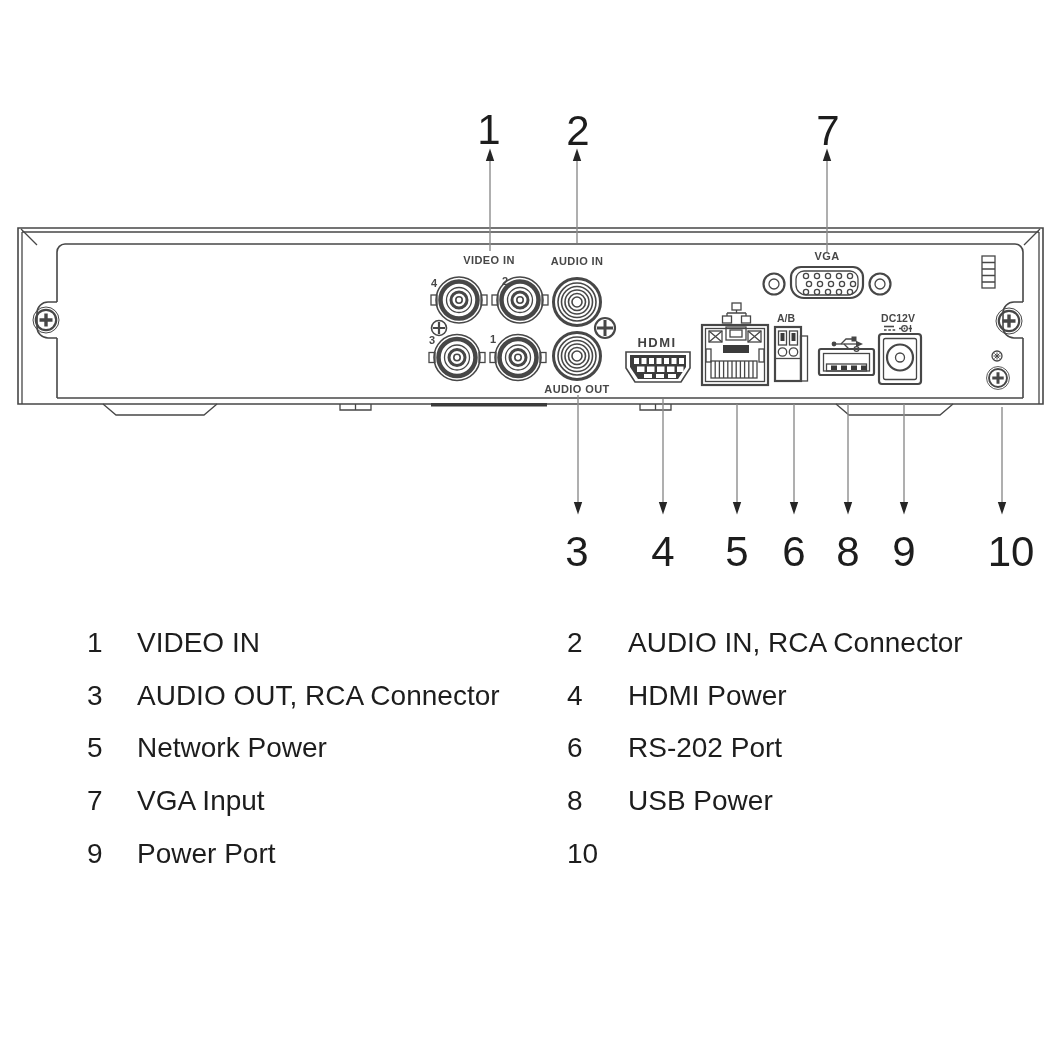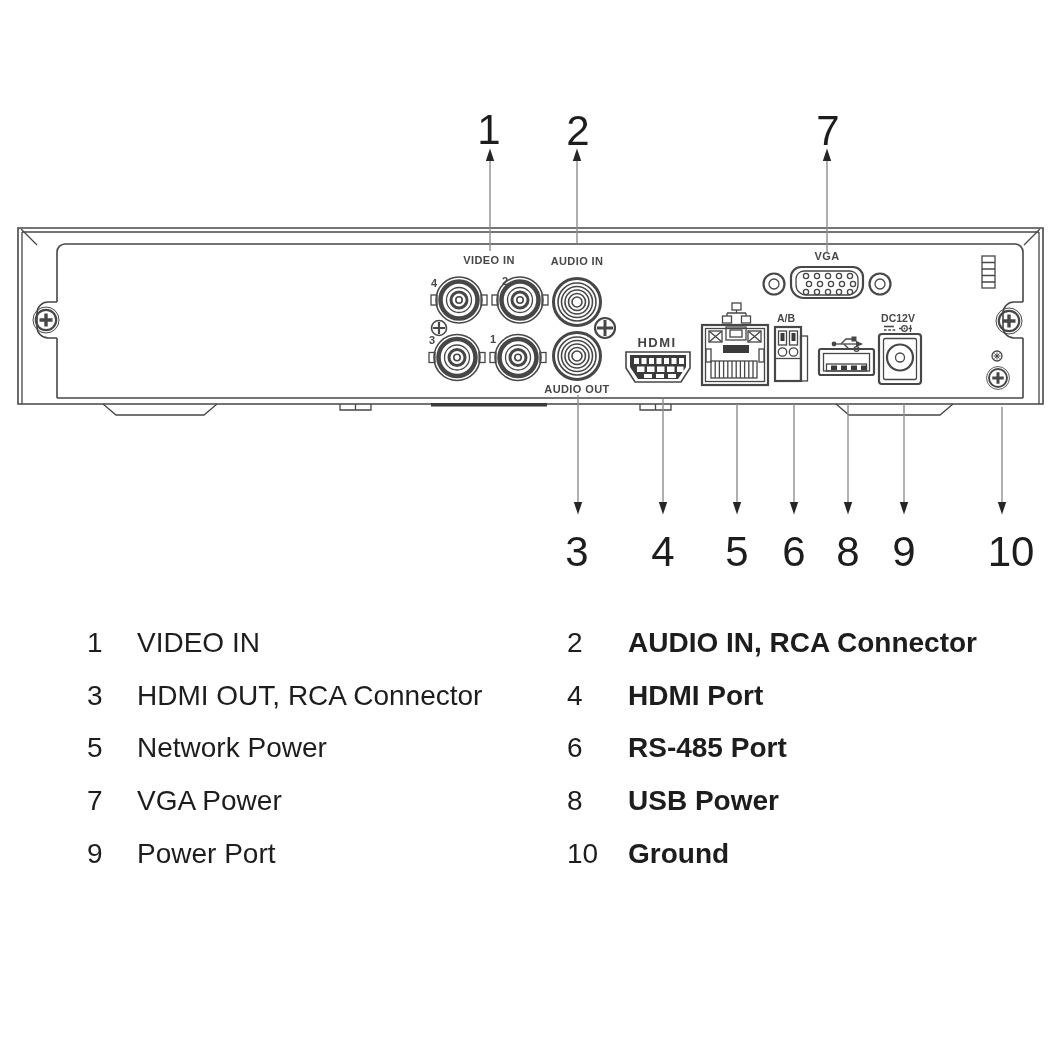--- a/index.html
+++ b/index.html
@@ -16,21 +16,21 @@
   .callout-num{font-family:"Liberation Sans",sans-serif;font-size:42px;fill:#1d1d1d;text-anchor:middle;}
   .plabel{font-family:"Liberation Sans",sans-serif;font-size:11px;font-weight:bold;fill:#474747;text-anchor:middle;letter-spacing:0.4px;}
   .plabel-sm{font-family:"Liberation Sans",sans-serif;font-size:10.5px;font-weight:bold;fill:#474747;text-anchor:middle;}
   .bncnum{font-family:"Liberation Sans",sans-serif;font-size:11px;font-weight:bold;fill:#474747;text-anchor:middle;}
   .hdmi-label{font-family:"Liberation Sans",sans-serif;font-size:13px;font-weight:bold;fill:#424242;text-anchor:middle;letter-spacing:1.5px;}
   .legend{position:absolute;left:0;top:617px;width:1061px;color:#1d1d1d;}
   .legend-row{display:flex;align-items:center;height:52.6px;padding-left:87px;font-size:28px;}
   .col-lnum{width:50px;flex:none;}
   .col-llab{width:430px;flex:none;white-space:nowrap;}
   .col-rnum{width:61px;flex:none;}
-  .col-rlab{flex:1;white-space:nowrap;font-weight:bold;}
+  .col-rlab{flex:1;white-space:nowrap;}
 </style>
 </head>
 <body>
 
 <div class="stage">
 
 <svg width="1061" height="612" viewBox="0 0 1061 612">
   <defs>
     <g id="sym-bnc">
       <rect x="-28" y="-5" width="6" height="10" class="ln"></rect>
@@ -289,37 +289,36 @@
 
 <div class="legend">
   <div class="legend-row">
     <span class="col-lnum">1</span>
     <span class="col-llab">VIDEO IN</span>
     <span class="col-rnum">2</span>
     <span class="col-rlab">AUDIO IN, RCA Connector</span>
   </div>
   <div class="legend-row">
     <span class="col-lnum">3</span>
-    <span class="col-llab">HDMI OUT, RCA Connector</span>
+    <span class="col-llab">AUDIO OUT, RCA Connector</span>
     <span class="col-rnum">4</span>
-    <span class="col-rlab">HDMI Port</span>
+    <span class="col-rlab">HDMI Power</span>
   </div>
   <div class="legend-row">
     <span class="col-lnum">5</span>
     <span class="col-llab">Network Power</span>
     <span class="col-rnum">6</span>
-    <span class="col-rlab">RS-485 Port</span>
+    <span class="col-rlab">RS-202 Port</span>
   </div>
   <div class="legend-row">
     <span class="col-lnum">7</span>
-    <span class="col-llab">VGA Power</span>
+    <span class="col-llab">VGA Input</span>
     <span class="col-rnum">8</span>
     <span class="col-rlab">USB Power</span>
   </div>
   <div class="legend-row">
     <span class="col-lnum">9</span>
     <span class="col-llab">Power Port</span>
     <span class="col-rnum">10</span>
-    <span class="col-rlab">Ground</span>
   </div>
 </div>
 
 </div>
 
 </body></html>

